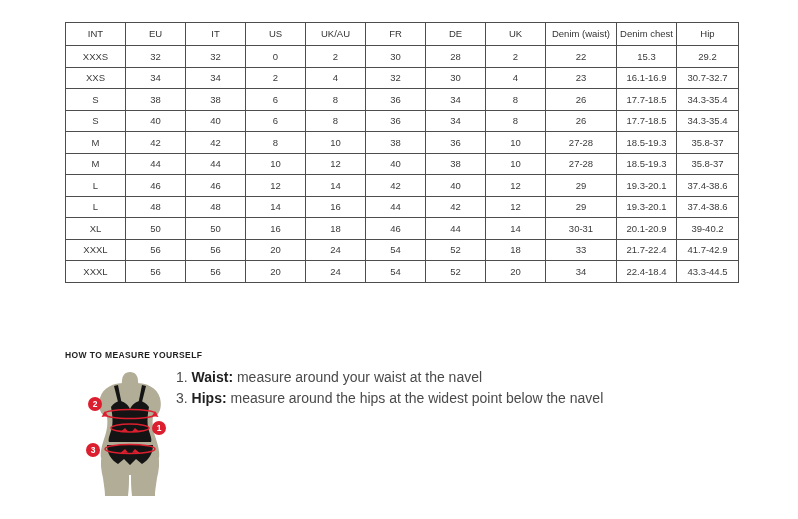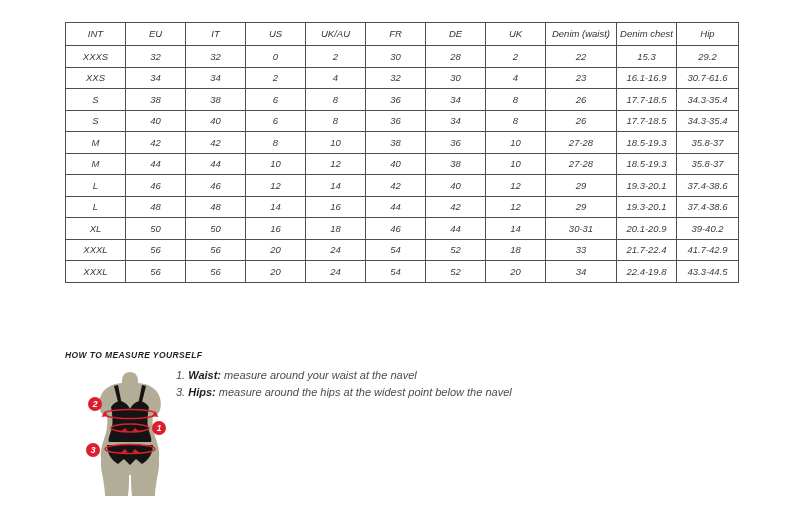--- a/index.html
+++ b/index.html
@@ -3,21 +3,20 @@
 <meta charset="utf-8">
 <style>
   html, body { margin: 0; padding: 0; background: #ffffff; }
   .canvas {
     position: relative;
     width: 798px;
     height: 519px;
     background: #ffffff;
     overflow: hidden;
     font-family: "Liberation Sans", sans-serif;
-    font-style: italic;
   }
 
   
   table.size-table {
     position: absolute;
     left: 65px;
     top: 22px;
     width: 673px;
     border-collapse: collapse;
     table-layout: fixed;
@@ -53,21 +52,21 @@
     position: absolute;
     left: 84px;
     top: 370px;
     width: 110px;
     height: 128px;
   }
   .steps {
     position: absolute;
     left: 176px;
     top: 369px;
-    font-size: 11px;
+    font-size: 14px;
     color: #4a4a4a;
   }
   .step { margin-bottom: 5px; white-space: nowrap; }
   .step b { color: #1f1f1f; font-weight: 700; }
   .badge-num {
     font-family: "Liberation Sans", sans-serif;
     font-size: 8.5px;
     font-weight: 700;
   }
 </style>
@@ -123,21 +122,21 @@
           <td>XXS</td>
           <td>34</td>
           <td>34</td>
           <td>2</td>
           <td>4</td>
           <td>32</td>
           <td>30</td>
           <td>4</td>
           <td>23</td>
           <td>16.1-16.9</td>
-          <td>30.7-61.6</td>
+          <td>30.7-32.7</td>
         </tr>
         <tr>
           <td>S</td>
           <td>38</td>
           <td>38</td>
           <td>6</td>
           <td>8</td>
           <td>36</td>
           <td>34</td>
           <td>8</td>
@@ -239,21 +238,21 @@
         <tr>
           <td>XXXL</td>
           <td>56</td>
           <td>56</td>
           <td>20</td>
           <td>24</td>
           <td>54</td>
           <td>52</td>
           <td>20</td>
           <td>34</td>
-          <td>22.4-19.8</td>
+          <td>22.4-18.4</td>
           <td>43.3-44.5</td>
         </tr>
       </tbody>
   </table>
 
   <div class="measure-title">HOW TO MEASURE YOURSELF</div>
 
   <div class="figure-wrap">
     <svg width="110" height="128" viewBox="0 0 110 128">
 

